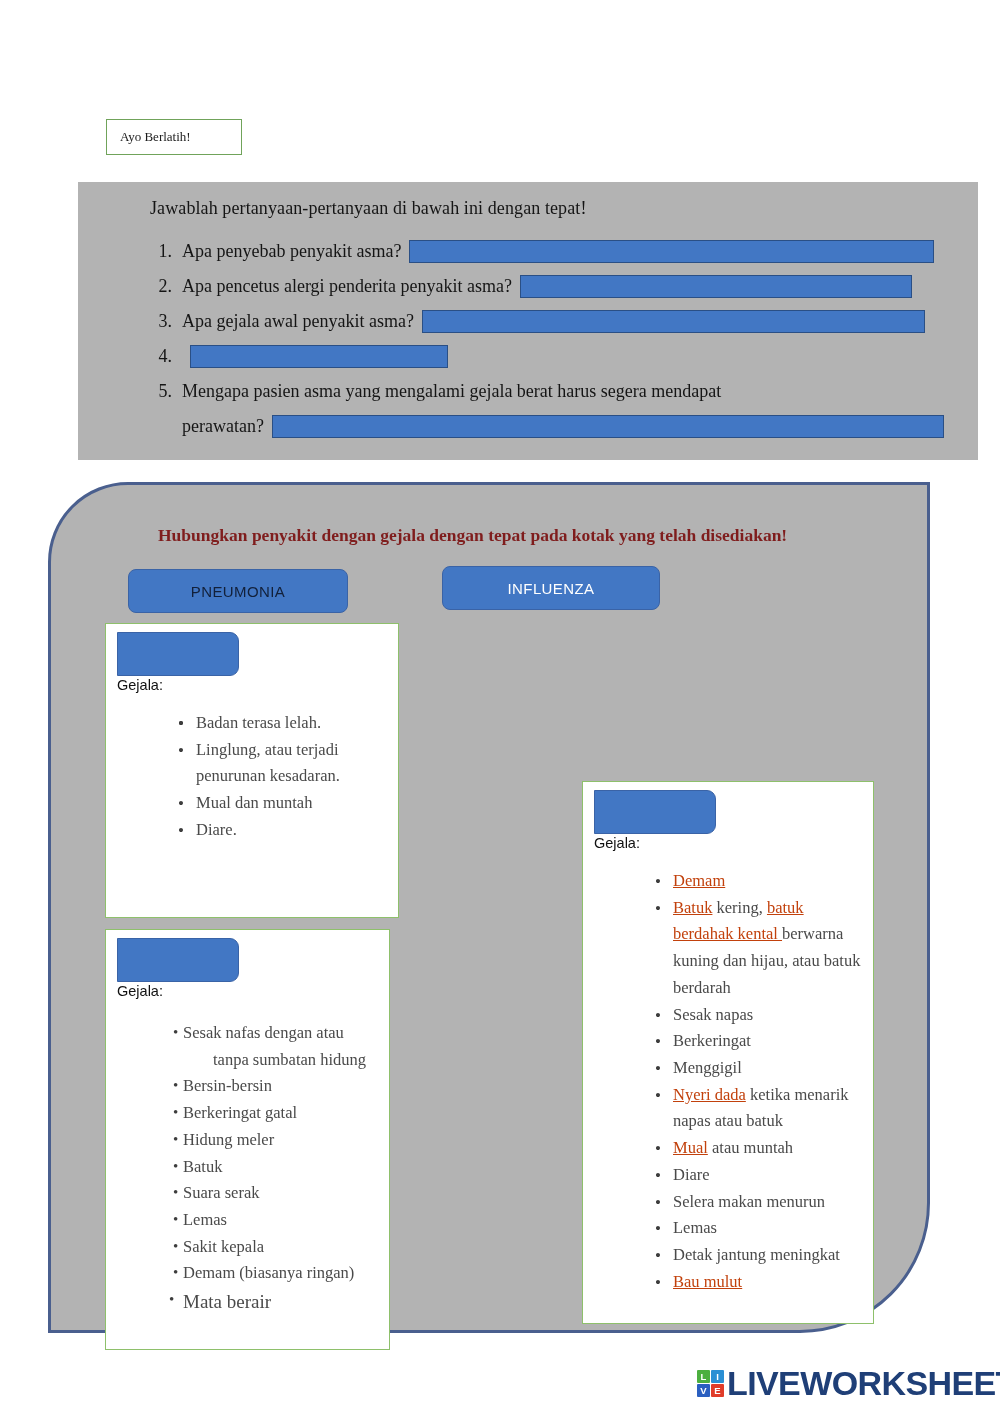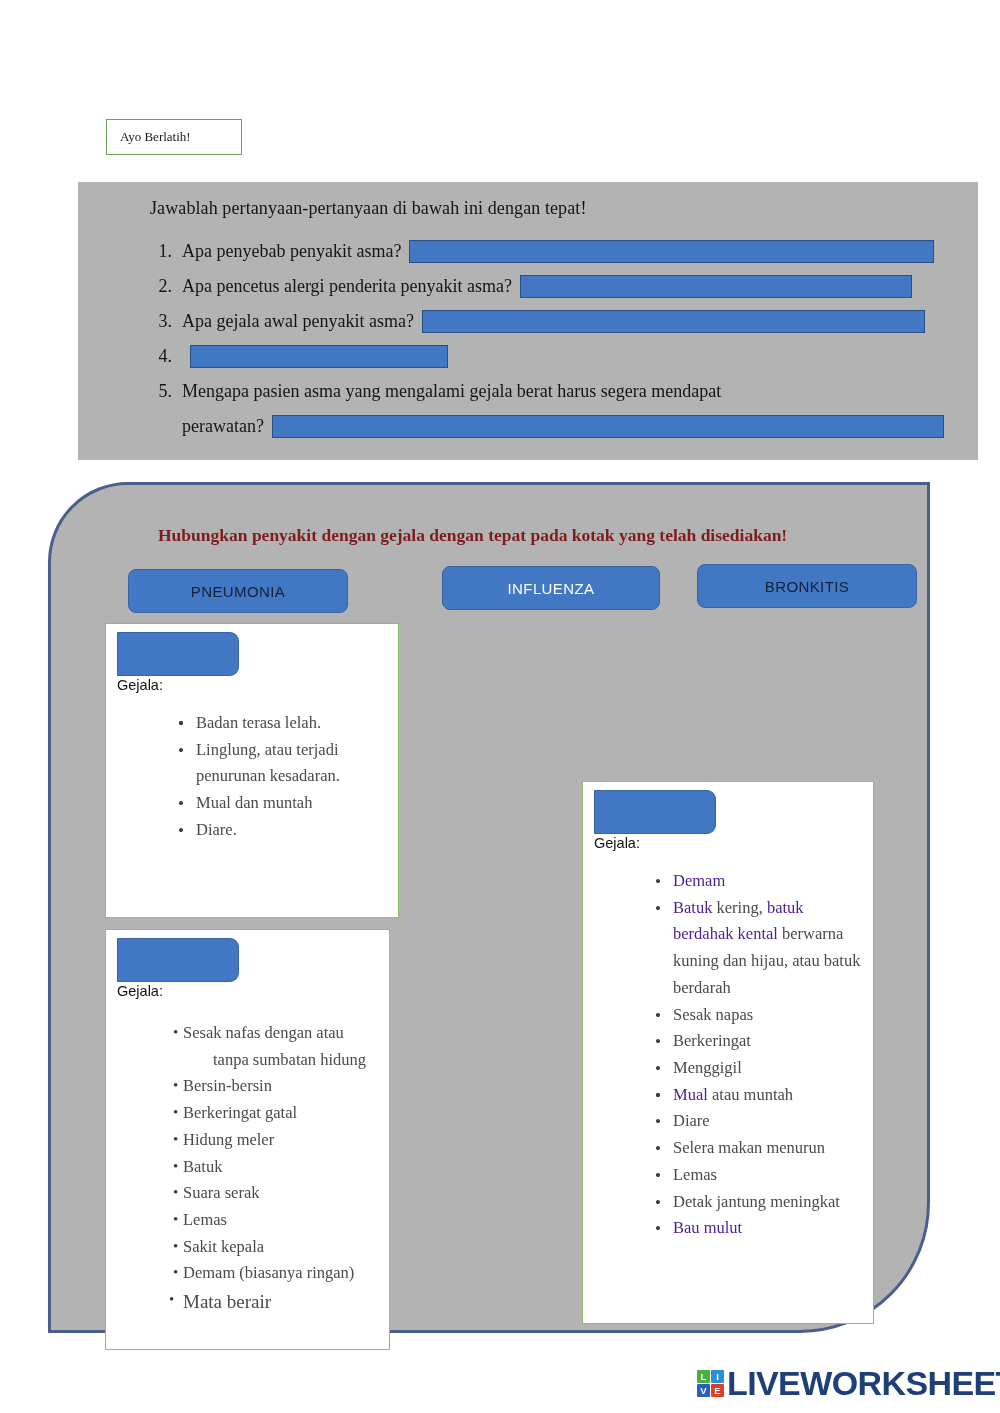--- a/index.html
+++ b/index.html
@@ -191,21 +191,21 @@
   #list-lb { left: 10px; top: 90px; width: 272px; font-size: 16.5px; }
   #list-lb li { padding-left: 67px; margin-bottom: 0px; }
   #list-lb li .bullet { left: 57px; top: 0; font-size: 15px; }
   #list-lb li.big { font-size: 19px; }
   #list-lb li .indent2 { display: block; padding-left: 30px; }
 
   
   #list-r { left: 16px; top: 86px; width: 262px; font-size: 16.5px; }
   #list-r li { padding-left: 74px; margin-bottom: 0px; }
   #list-r li .bullet { left: 56px; top: 0; font-size: 17px; }
-  .lnk { color: #4c1d95; }
+  .lnk { color: #c2410c; text-decoration: underline; }
 
   
   .lws-logo {
     position: absolute;
     left: 697px;
     top: 1366px;
     display: flex;
     align-items: center;
   }
   .lws-squares {
@@ -281,21 +281,20 @@
     </div>
 
   </div>
 </div>
 
 <div class="match-panel">
   <div class="match-instruction">Hubungkan penyakit dengan gejala dengan tepat pada kotak yang telah disediakan!</div>
 
   <div class="disease-btn dark" id="btn-pneumonia">PNEUMONIA</div>
   <div class="disease-btn light" id="btn-influenza">INFLUENZA</div>
-  <div class="disease-btn dark" id="btn-bronkitis">BRONKITIS</div>
 </div>
 
 <div class="symptom-card" id="card-left-top">
   <div class="drop-target" style="left:11px; top:8px; width:122px; height:44px;"></div>
   <div class="gejala-label" style="left:11px; top:53px;">Gejala:</div>
   <ul class="sym" id="list-lt">
     <li><span class="bullet">•</span></li>
     <li><span class="bullet">•</span><span>Badan terasa lelah.</span></li>
     <li><span class="bullet">•</span><span>Linglung, atau terjadi penurunan kesadaran.</span></li>
     <li><span class="bullet">•</span><span>Mual dan muntah</span></li>
@@ -322,21 +321,21 @@
 
 <div class="symptom-card" id="card-right">
   <div class="drop-target" style="left:11px; top:8px; width:122px; height:44px;"></div>
   <div class="gejala-label" style="left:11px; top:53px;">Gejala:</div>
   <ul class="sym" id="list-r">
     <li><span class="bullet">•</span><span class="lnk">Demam</span></li>
     <li><span class="bullet">•</span><span id="r-sym1"><span class="lnk">Batuk</span> kering, <span class="lnk">batuk berdahak kental </span>berwarna kuning dan hijau, atau batuk berdarah</span></li>
     <li><span class="bullet">•</span><span>Sesak napas</span></li>
     <li><span class="bullet">•</span><span>Berkeringat</span></li>
     <li><span class="bullet">•</span><span>Menggigil</span></li>
-    <li><span class="bullet">•</span></li>
+    <li><span class="bullet">•</span><span id="r-sym5"><span class="lnk">Nyeri dada</span> ketika menarik napas atau batuk</span></li>
     <li><span class="bullet">•</span><span id="r-sym6"><span class="lnk">Mual</span> atau muntah</span></li>
     <li><span class="bullet">•</span><span>Diare</span></li>
     <li><span class="bullet">•</span><span>Selera makan menurun</span></li>
     <li><span class="bullet">•</span><span>Lemas</span></li>
     <li><span class="bullet">•</span><span>Detak jantung meningkat</span></li>
     <li><span class="bullet">•</span><span class="lnk">Bau mulut</span></li>
   </ul>
 </div>
 
 <div class="lws-logo">

